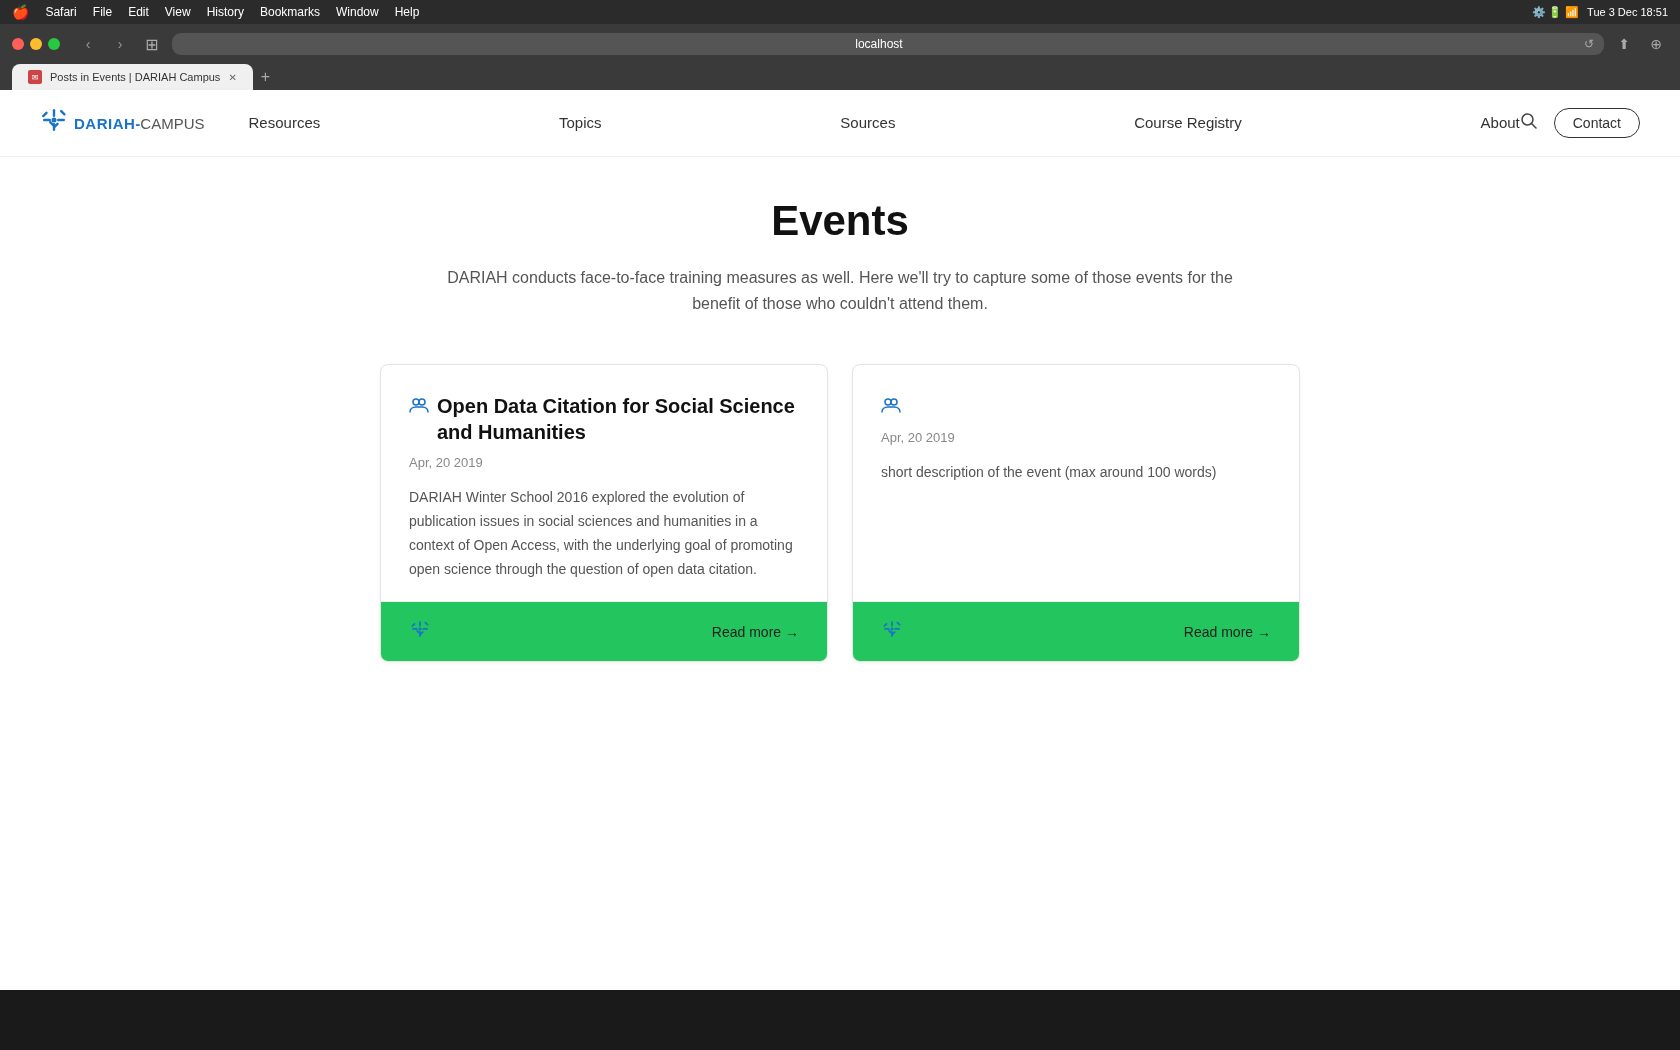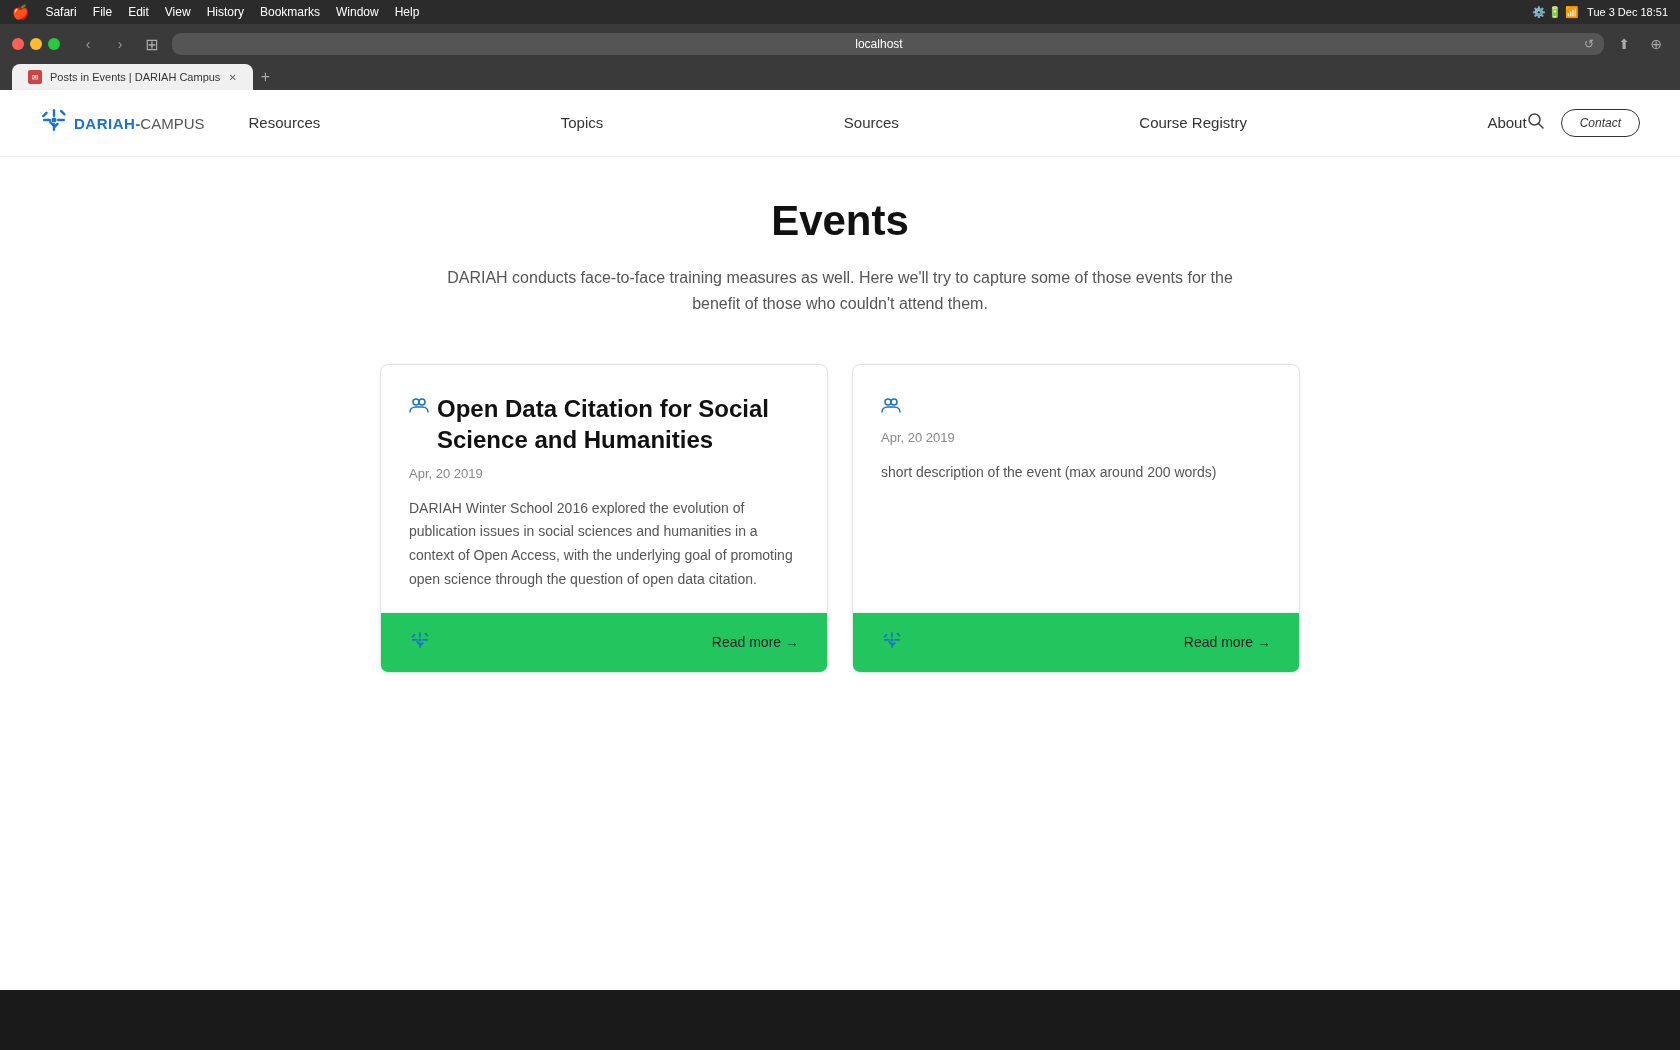--- a/index.html
+++ b/index.html
@@ -231,25 +231,24 @@
       border: none;
       cursor: pointer;
       font-size: 16px;
       color: #555;
     }
     .contact-btn {
       border: 1.5px solid #333;
       border-radius: 20px;
       padding: 6px 18px;
       background: none;
-      font-size: 12px;
+      font-size: 14px;
       cursor: pointer;
       color: #333;
       font-weight: 500;
-      font-style: italic;
     }
 
     
     .main-content {
       max-width: 960px;
       margin: 0 auto;
       padding: 40px 20px;
     }
 
     .page-title {
@@ -299,21 +298,21 @@
     }
 
     .card-category-icon {
       color: #1a73c8;
       font-size: 18px;
       margin-top: 2px;
       flex-shrink: 0;
     }
 
     .card-title {
-      font-size: 24px;
+      font-size: 20px;
       font-weight: 700;
       color: #111;
       line-height: 1.3;
     }
 
     .card-date {
       color: #888;
       font-size: 13px;
       margin-bottom: 16px;
     }
@@ -488,21 +487,21 @@
           <div class="card-title-row">
             <span class="card-category-icon">
               <svg width="20" height="20" viewBox="0 0 20 20" fill="none">
                 <circle cx="7" cy="7" r="3" stroke="#1a73c8" stroke-width="1.5"></circle>
                 <circle cx="13" cy="7" r="3" stroke="#1a73c8" stroke-width="1.5"></circle>
                 <path d="M1 17c0-3 2.5-5 6-5h6c3.5 0 6 2 6 5" stroke="#1a73c8" stroke-width="1.5" stroke-linecap="round"></path>
               </svg>
             </span>
           </div>
           <p class="card-date">Apr, 20 2019</p>
-          <p class="card-description">short description of the event (max around 200 words)</p>
+          <p class="card-description">short description of the event (max around 100 words)</p>
         </div>
         <div class="card-footer">
           <span class="footer-logo-icon">
             <svg width="22" height="22" viewBox="0 0 28 28" fill="none">
               <g fill="#1a73c8">
                 <circle cx="14" cy="14" r="2"></circle>
                 <rect x="12.8" y="4" width="2.2" height="7" rx="1.1"></rect>
                 <rect x="12.8" y="17" width="2.2" height="7" rx="1.1"></rect>
                 <rect x="4" y="12.8" width="7" height="2.2" rx="1.1"></rect>
                 <rect x="17" y="12.8" width="7" height="2.2" rx="1.1"></rect>

